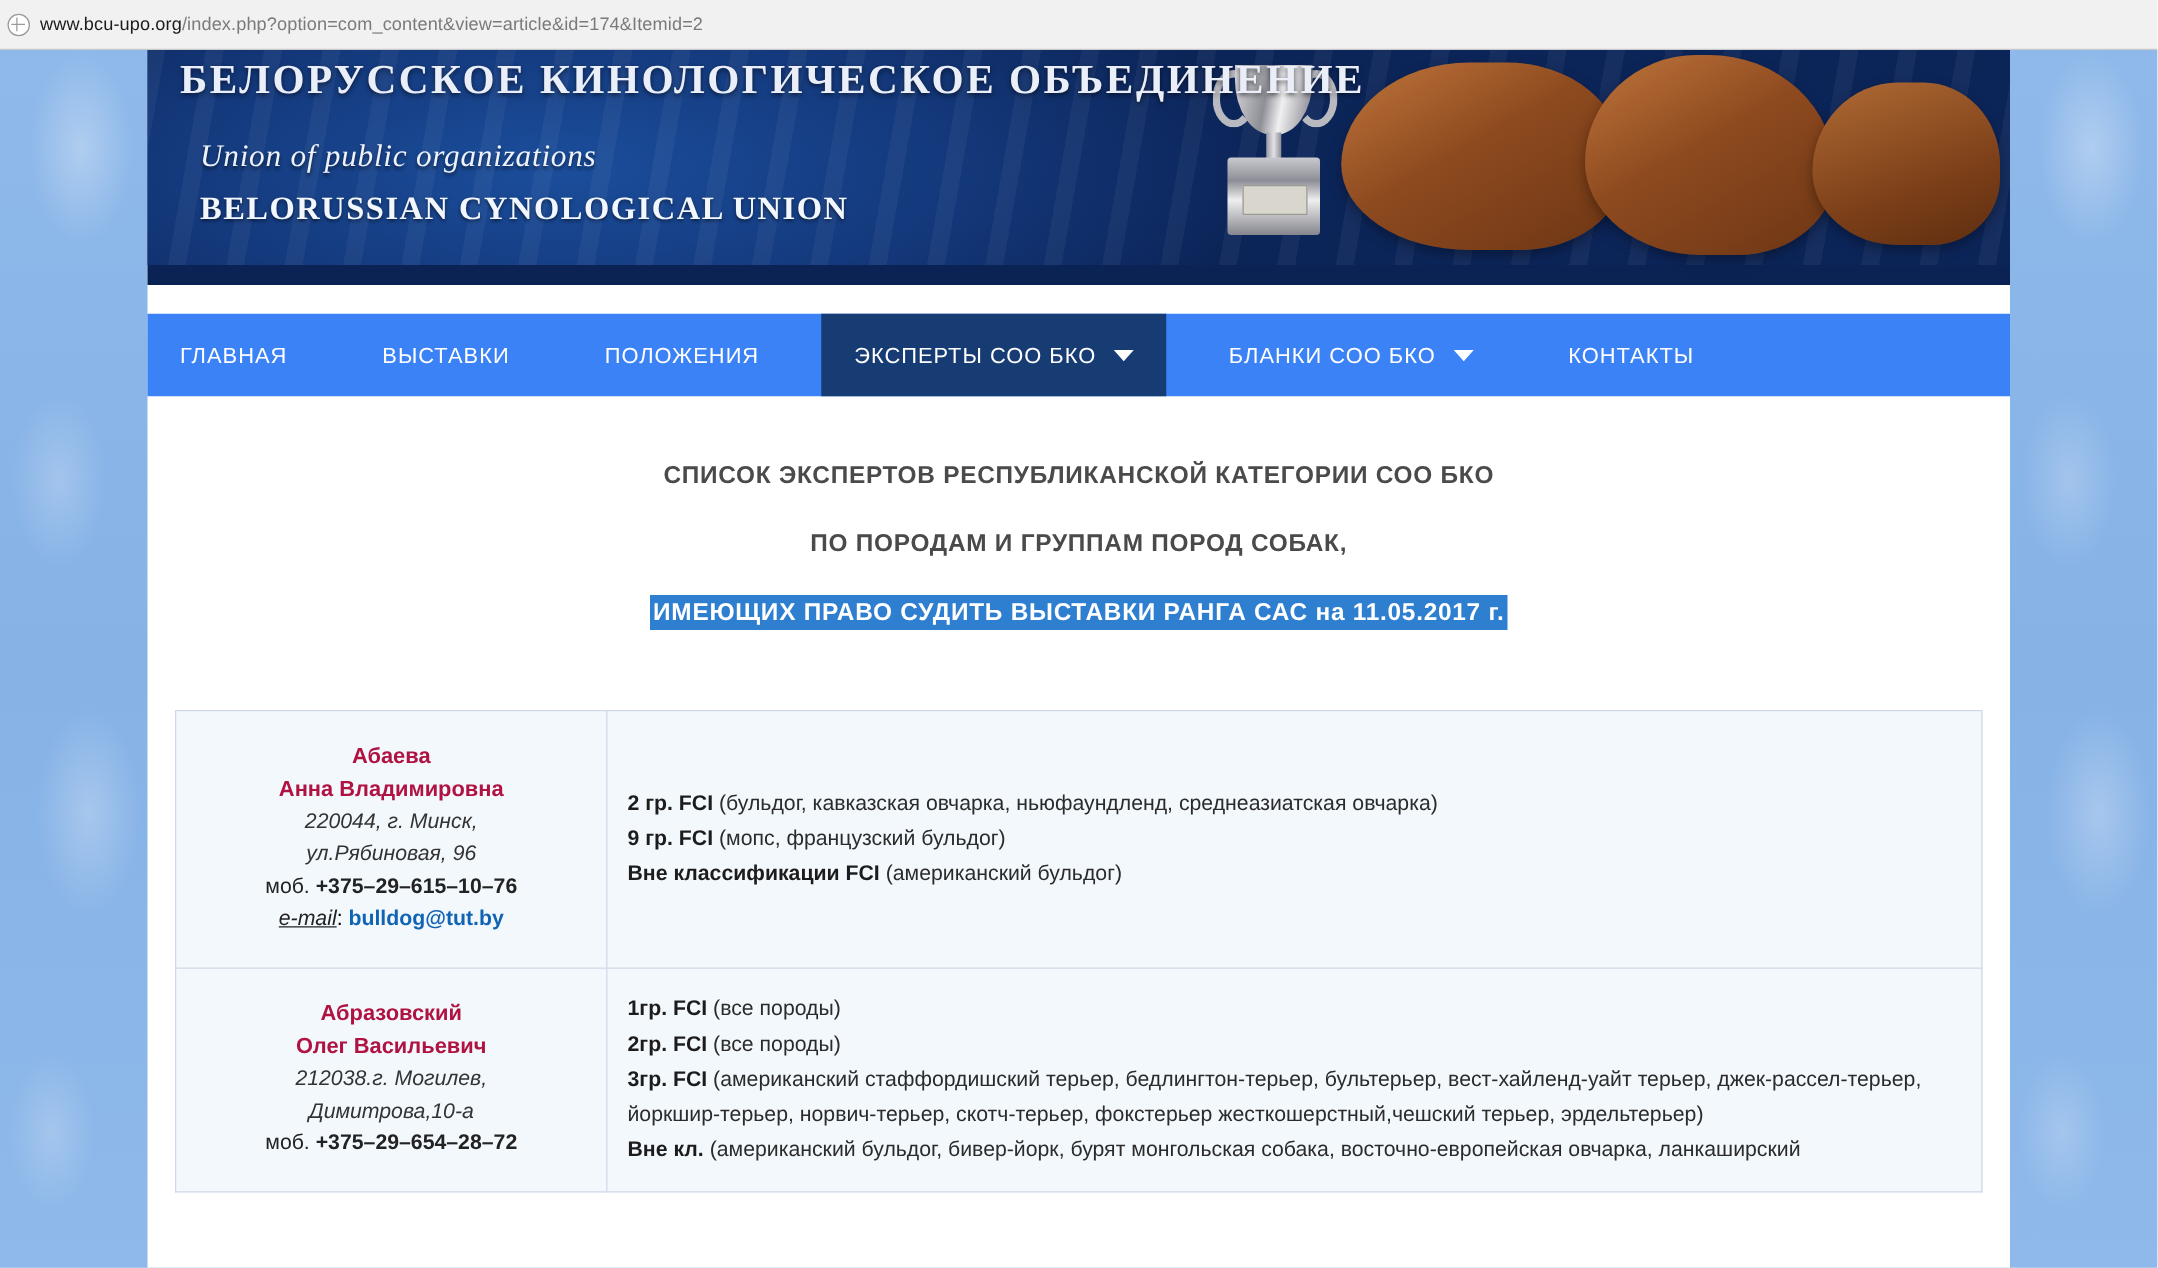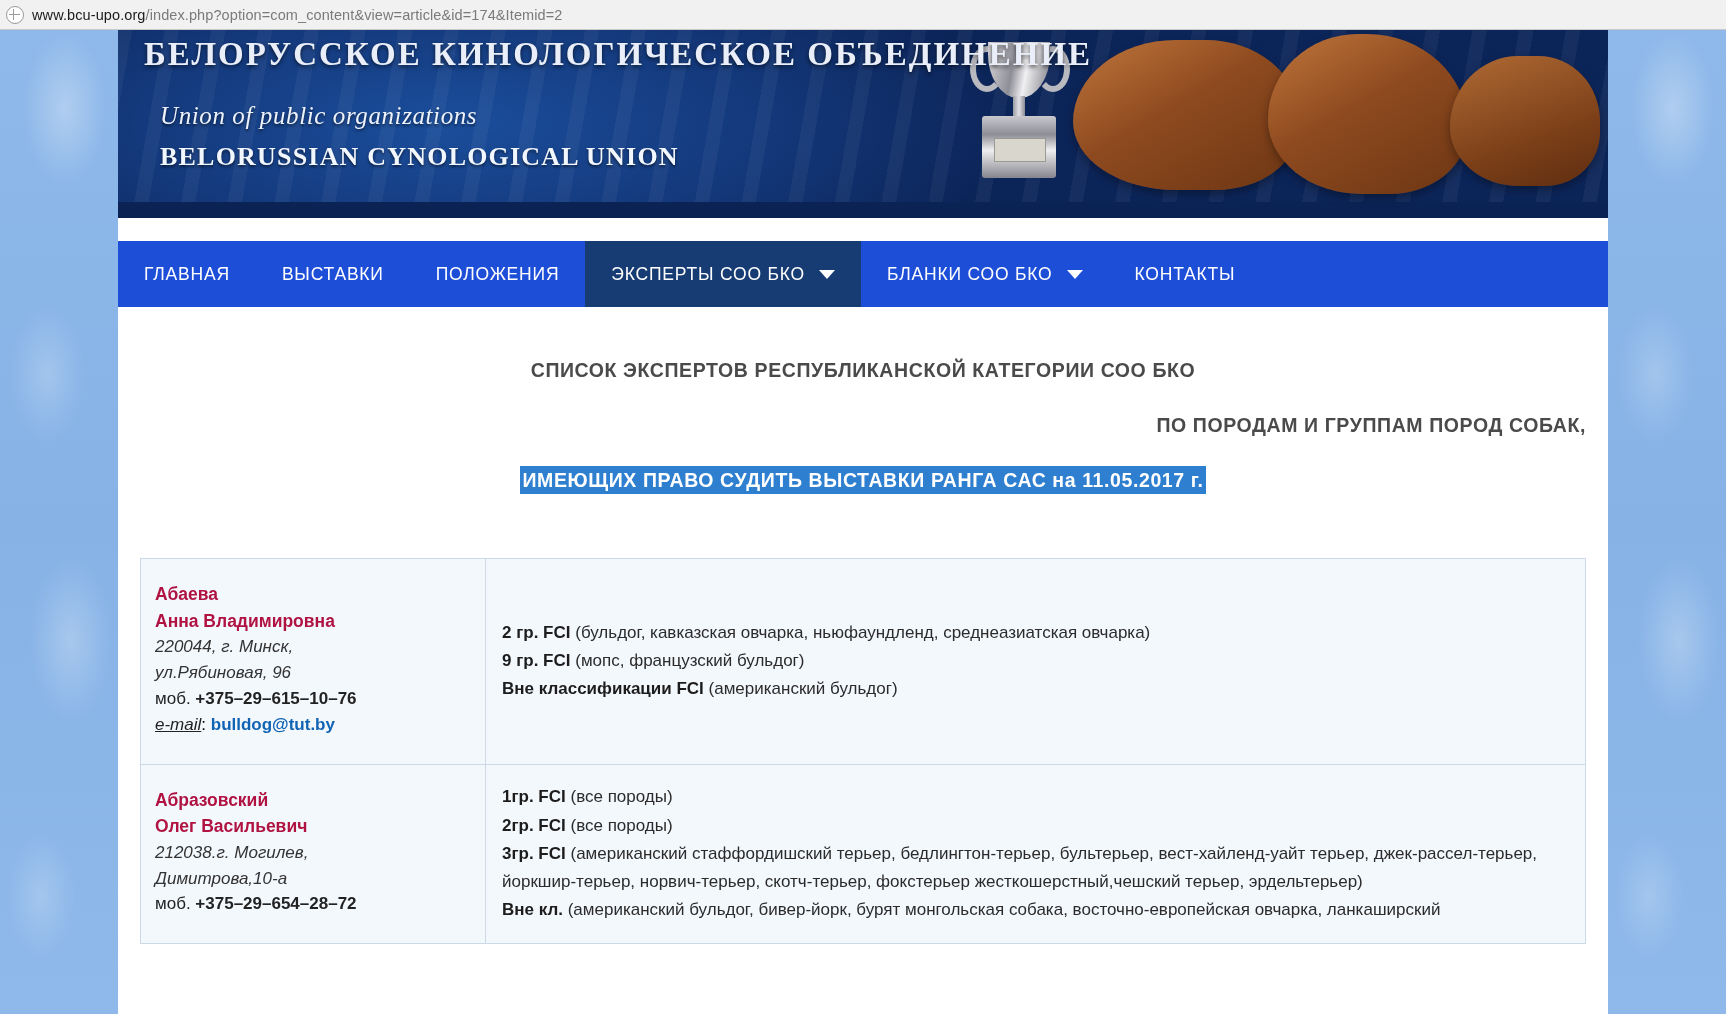--- a/index.html
+++ b/index.html
@@ -9,21 +9,21 @@
   body {
     width: 1726px;
     height: 1014px;
     overflow: hidden;
     font-family: "Liberation Sans", sans-serif;
     background: #ffffff;
   }
 
   
   .browser-bar {
-    height: 30px;
+    height: 40px;
     background: #f1f1f1;
     border-bottom: 1px solid #c9c9c9;
     display: flex;
     align-items: center;
     padding: 0 6px;
     box-sizing: border-box;
   }
   .page-icon {
     width: 16px; height: 16px;
     border-radius: 50%;
@@ -197,24 +197,25 @@
     background: linear-gradient(150deg,#c0763c 0%, #8e4a1f 45%, #6d3614 100%);
     box-shadow: 0 4px 10px rgba(0,0,0,0.35);
   }
   .dog-1 { right: 310px; top: 10px; width: 225px; height: 150px; }
   .dog-2 { right: 140px; top: 4px;  width: 200px; height: 160px; border-radius: 46% 52% 40% 48% / 55% 60% 42% 48%; }
   .dog-3 { right: 8px;   top: 26px; width: 150px; height: 130px; background: linear-gradient(160deg,#b06b35 0%,#7e4119 60%,#5e2d10 100%); }
 
   
   .nav {
     height: 66px;
-    background: #1d4ed8;
+    background: #3b82f6;
     display: flex;
     align-items: stretch;
     margin-top: 23px;
+    gap: 24px;
   }
   .nav-item {
     display: flex;
     align-items: center;
     gap: 14px;
     padding: 0 26px;
     color: #ffffff;
     font-size: 17.5px;
     letter-spacing: 0.8px;
     white-space: nowrap;
@@ -234,21 +235,21 @@
     padding: 0 22px;
   }
   .headline {
     text-align: center;
     color: #4a4a4a;
     font-size: 19.5px;
     letter-spacing: 0.6px;
     font-weight: bold;
     margin-top: 52px;
   }
-  .headline.l2 { margin-top: 32px; text-align: right; }
+  .headline.l2 { margin-top: 32px; }
   .headline.l3 {
     margin-top: 32px;
     margin-bottom: 0;
   }
   .headline.l3 .hl {
     background: #2f7fd0;
     color: #ffffff;
     padding: 3px 2px;
   }
 
@@ -259,21 +260,21 @@
     width: 100%;
     table-layout: fixed;
   }
   .tbl td {
     border: 1px solid #cdd9e6;
     vertical-align: middle;
     background: #f3f8fd;
   }
   .col-name { width: 345px; }
   .cell-name {
-    text-align: left;
+    text-align: center;
     padding: 22px 14px 26px 14px;
     line-height: 1.52;
   }
   .cell-name .surname,
   .cell-name .given {
     color: #b01341;
     font-weight: bold;
     font-size: 17.5px;
   }
   .cell-name .addr {

